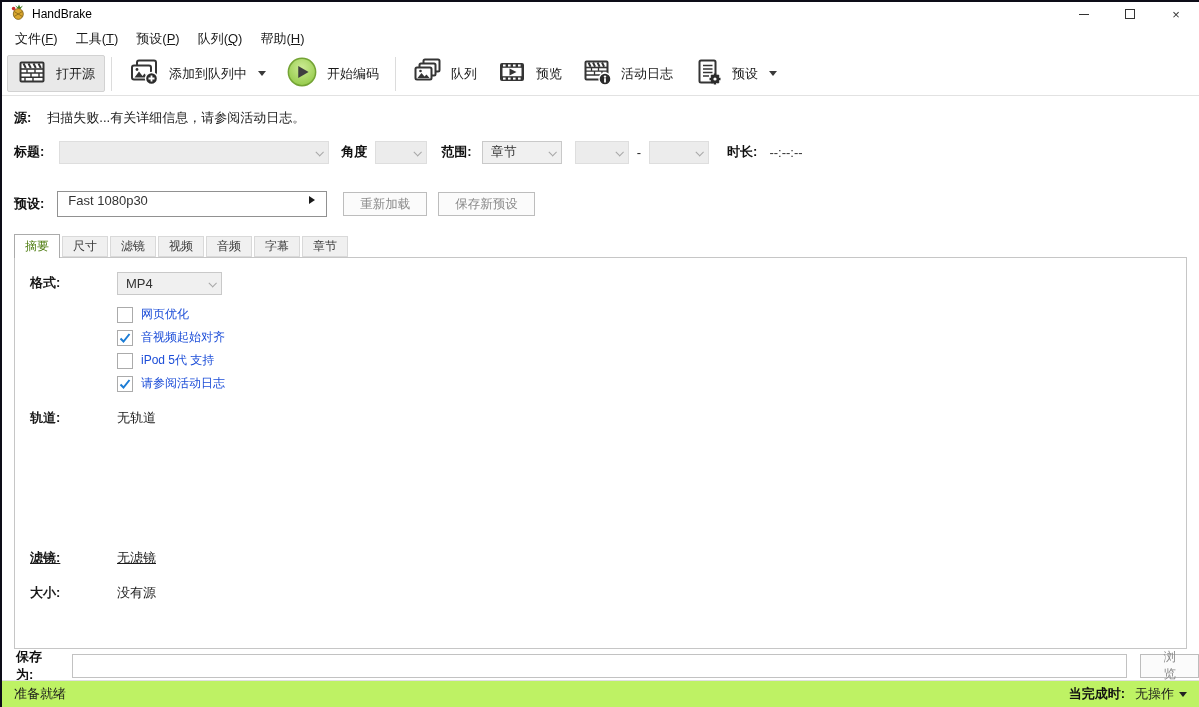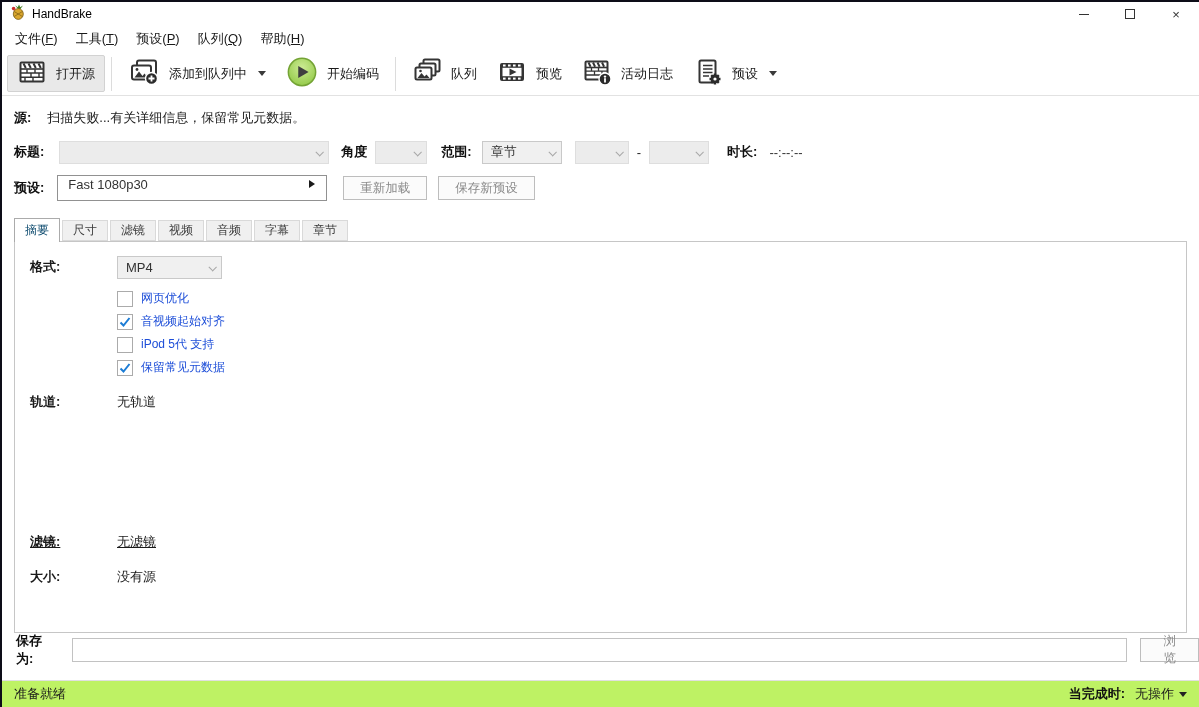--- a/index.html
+++ b/index.html
@@ -27,32 +27,32 @@
   .tb-btn { display:flex; align-items:center; gap:9px; padding:3px 9px; height:37px; font-size:13px; border:1px solid transparent; border-radius:2px; }
   .tb-btn.selected { background:#e9e9e9; border-color:#d2d2d2; }
   .tb-sep { width:1px; height:34px; background:#dcdcdc; margin:0 6px; }
   .caret-down { width:0; height:0; border-left:4px solid transparent; border-right:4px solid transparent; border-top:5px solid #3a3a3a; margin-left:2px; }
   
   .row { display:flex; align-items:center; font-size:13px; }
   .lbl { font-weight:bold; color:#111; }
   .src-row { margin:13px 0 0 12px; }
   .src-msg { margin-left:16px; color:#222; }
   .title-row { margin:13px 0 0 12px; height:24px; }
-  .preset-row { margin:11px 0 0 12px; height:26px; }
+  .preset-row { margin:27px 0 0 12px; height:26px; }
   .combo { position:relative; height:23px; background:#efefef; border:1px solid #d9d9d9; display:flex; align-items:center; padding:0 18px 0 8px; color:#333; }
   .combo .chev { position:absolute; right:6px; top:8px; width:6px; height:6px; border-right:1.4px solid #a8a8a8; border-bottom:1.4px solid #a8a8a8; transform:rotate(45deg) translateY(-1px); }
   .combo.disabled { background:#ececec; border-color:#dedede; color:#9a9a9a; }
   .combo.enabled { background:#f0f0f0; border-color:#c9c9c9; }
   .preset-combo { position:relative; width:270px; height:26px; background:#fff; border:1px solid #919191; display:flex; align-items:center; padding:0 24px 8px 10px; font-size:13px; color:#333; }
   .caret-right { position:absolute; right:11px; width:0; height:0; border-top:4px solid transparent; border-bottom:4px solid transparent; border-left:6px solid #1a1a1a; }
   .btn { height:24px; background:#fbfbfb; border:1px solid #bdbdbd; color:#8a8a8a; font-size:12.5px; padding:0 16px; display:inline-flex; align-items:center; }
   
   .tabs { display:flex; align-items:flex-end; margin:16px 0 0 12px; height:24px; position:relative; z-index:2; }
   .tab { padding:0 10px; font-size:12px; color:#3c3c3c; background:#f0f0f0; border:1px solid #d9d9d9; height:21px; display:flex; align-items:center; margin-right:2px; }
-  .tab.active { background:#fff; border-color:#ababab; border-bottom:none; height:24px; margin-bottom:-1px; color:#0c4a6e; }
+  .tab.active { background:#fff; border-color:#ababab; border-bottom:none; height:24px; margin-bottom:-1px; color:#4d7c0f; }
   .panel { margin:0 12px; border:1px solid #c6c6c6; height:392px; background:#fff; position:relative; z-index:1; }
   .sum-row { display:flex; align-items:center; padding-left:15px; font-size:13px; }
   .sum-label { width:87px; font-weight:bold; }
   .format-row { margin-top:13px; height:24px; }
   .mp4-combo { width:105px; }
   .cb-row { display:flex; align-items:center; margin-left:102px; height:23px; font-size:12px; color:#1d4ed8; }
   .cb-box { width:16px; height:16px; background:#fff; border:1px solid #ababab; margin-right:8px; position:relative; }
   .cb-box svg { display:none; position:absolute; left:1px; top:1px; }
   .cb-box.on svg { display:block; }
   .tracks-row { margin-top:13px; height:20px; }
@@ -202,21 +202,21 @@
           <circle cx="22" cy="22" r="1.6" fill="#fff"></circle>
         </svg>
       </span>
       <span>预设</span>
       <span class="caret-down"></span>
     </div>
   </div>
 
   <div class="row src-row">
     <span class="lbl">源:</span>
-    <span class="src-msg">扫描失败...有关详细信息，保留常见元数据。</span>
+    <span class="src-msg">扫描失败...有关详细信息，请参阅活动日志。</span>
   </div>
 
   <div class="row title-row">
     <span class="lbl">标题:</span>
     <div class="combo disabled" style="width:270px; margin-left:15px;">
       <span></span>
         <span class="chev"></span>
     </div>
     <span class="lbl" style="margin-left:12px;">角度</span>
     <div class="combo disabled" style="width:52px; margin-left:8px;">
@@ -289,21 +289,21 @@
         
       </span>
       <span>iPod 5代 支持</span>
     </div>
     <div class="cb-row">
       <span class="cb-box on">
         <svg width="12" height="12" viewBox="0 0 12 12">
             <path d="M1.5 6.5 L4.5 9.5 L10.5 2" fill="none" stroke="#1c7cd5" stroke-width="2"></path>
           </svg>
       </span>
-      <span>保留常见元数据</span>
+      <span>请参阅活动日志</span>
     </div>
 
     <div class="sum-row tracks-row">
       <span class="sum-label">轨道:</span>
       <span>无轨道</span>
     </div>
     <div class="sum-row filters-row">
       <span class="sum-label">滤镜:</span>
       <span>无滤镜</span>
     </div>

